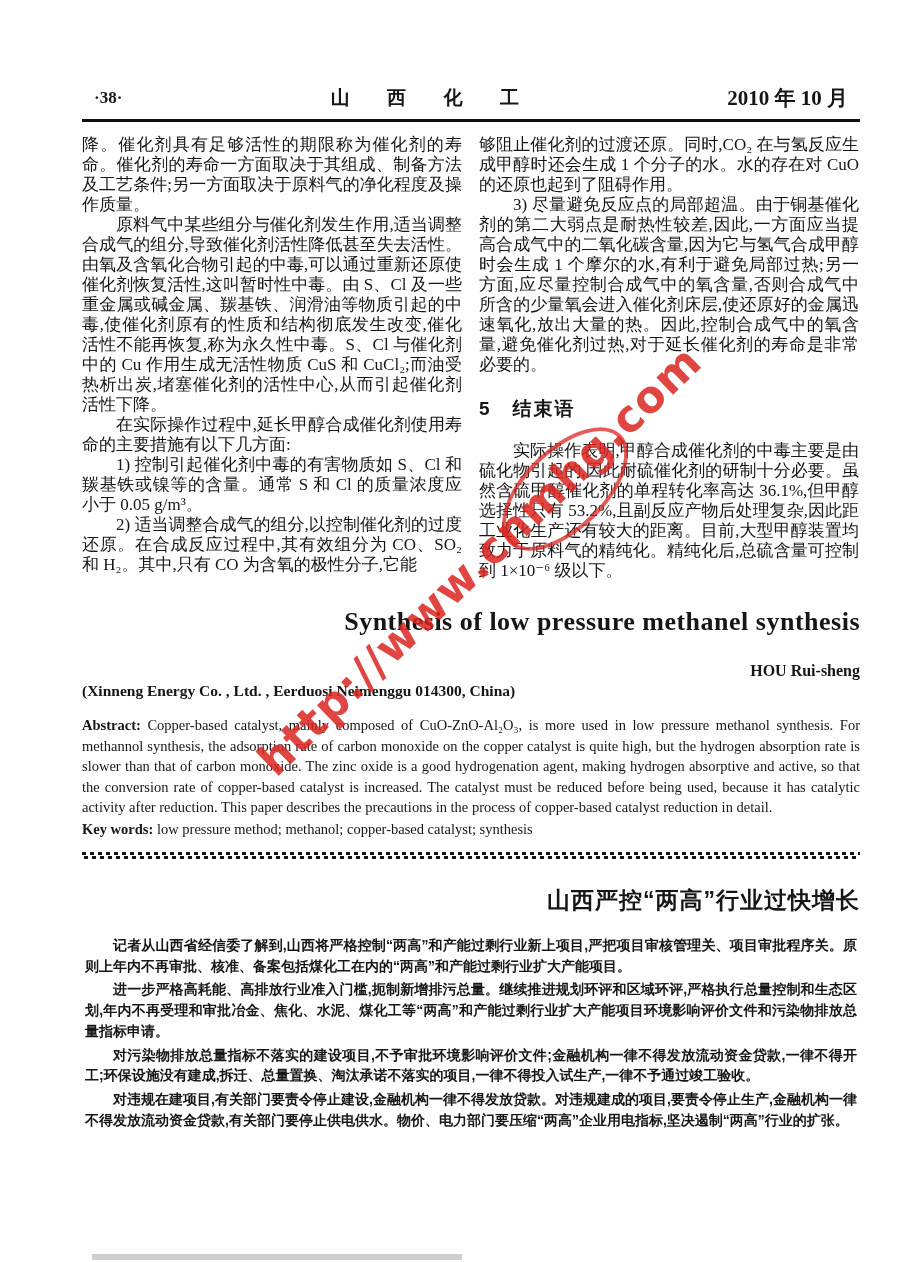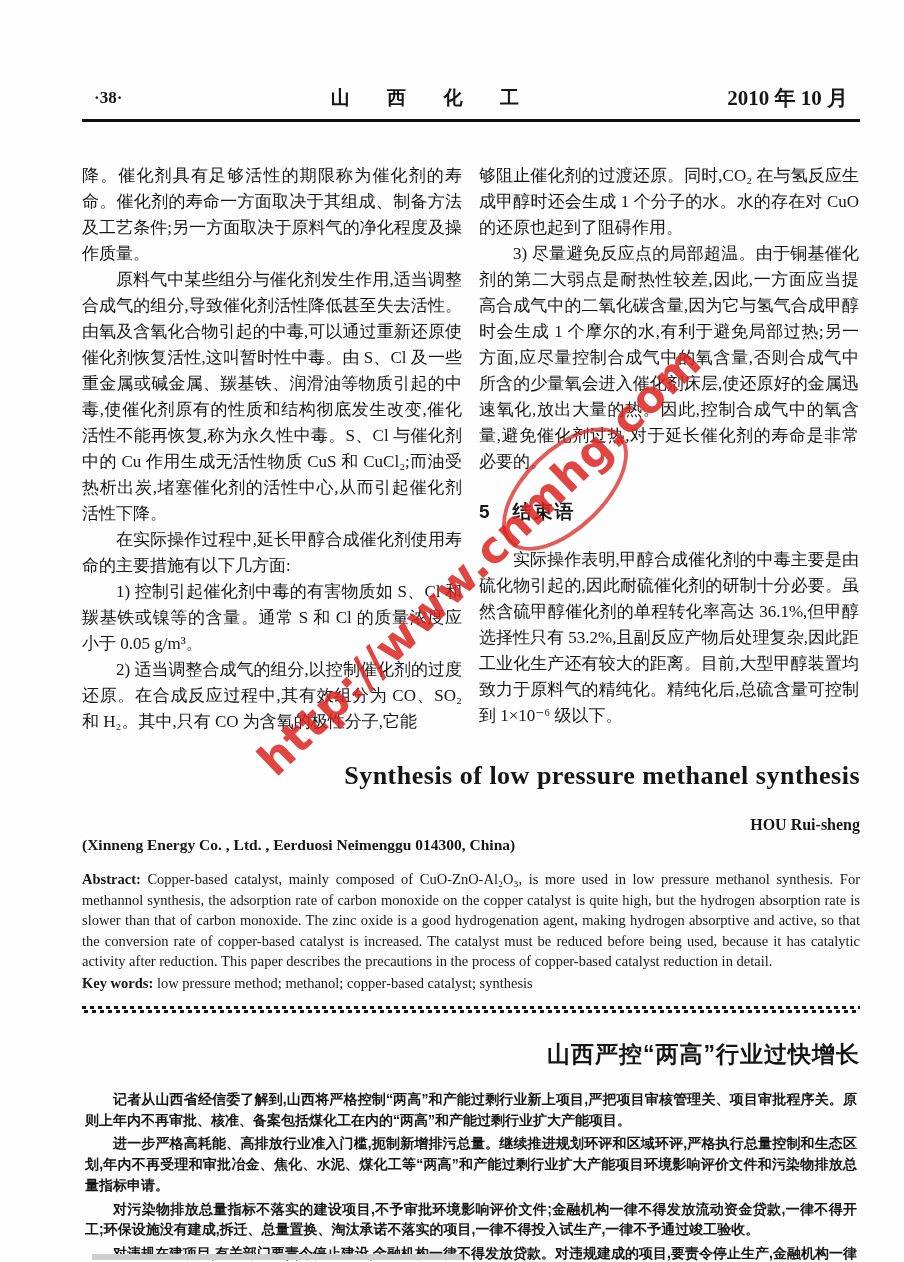--- a/index.html
+++ b/index.html
@@ -13,21 +13,21 @@
 
   
   .hdr{display:flex;justify-content:space-between;align-items:center;
        padding:0 12px 7px 12px;border-bottom:3px solid #0f0f0f;}
   .hdr .pageno{font-size:17px;font-weight:bold;}
   .hdr .jtitle{font-size:19px;font-weight:bold;letter-spacing:13px;text-indent:13px;font-family:Liberation Mono, monospace;}
   .hdr .idate{font-size:21px;font-weight:bold;}
 
   
   .columns{display:flex;gap:17px;margin-top:13px;}
-  .col{width:380px;font-size:17px;line-height:26px;text-align:justify;margin-top:28px;}
+  .col{width:380px;font-size:17px;line-height:20px;text-align:justify;}
   .col p{margin:0;text-indent:2em;}
   .col p.cont{text-indent:0;}
   .sec-head{font-family:"Liberation Sans","DejaVu Sans",sans-serif;
             font-size:19px;font-weight:bold;margin:24px 0 22px 0;letter-spacing:2px;}
 
   
   .eng-title{text-align:right;font-size:26px;font-weight:bold;margin-top:26px;letter-spacing:.5px;}
   .author{text-align:right;font-size:16px;font-weight:bold;margin-top:25px;}
   .affil{font-size:15.5px;font-weight:bold;margin-top:2px;}
   .abstract{margin-top:15px;font-size:14.5px;line-height:20.5px;text-align:justify;}

